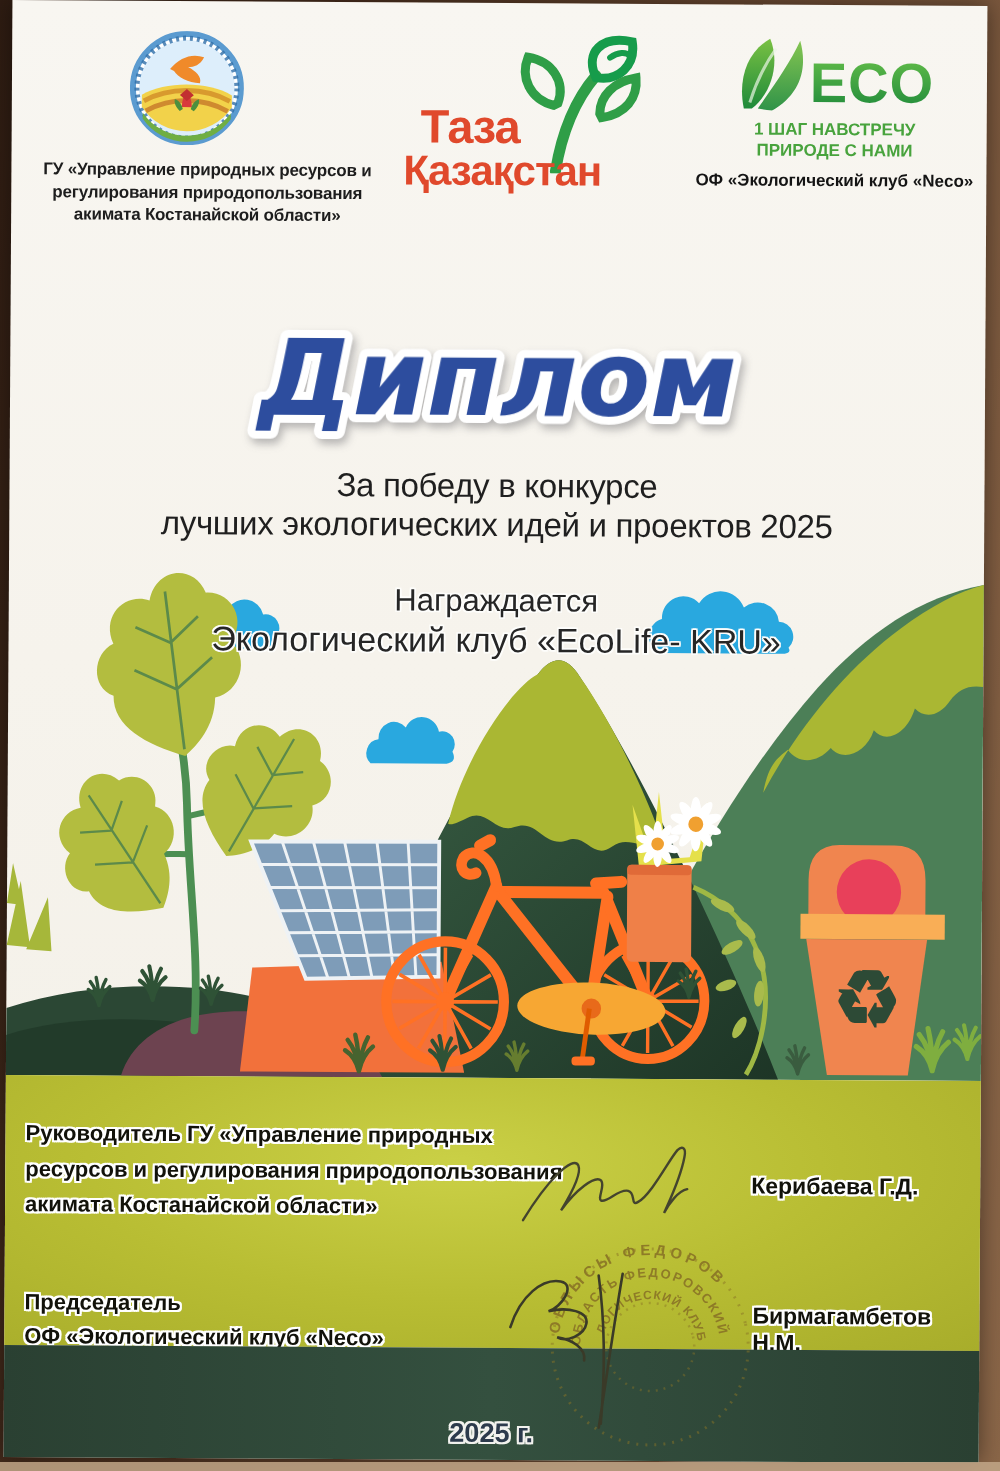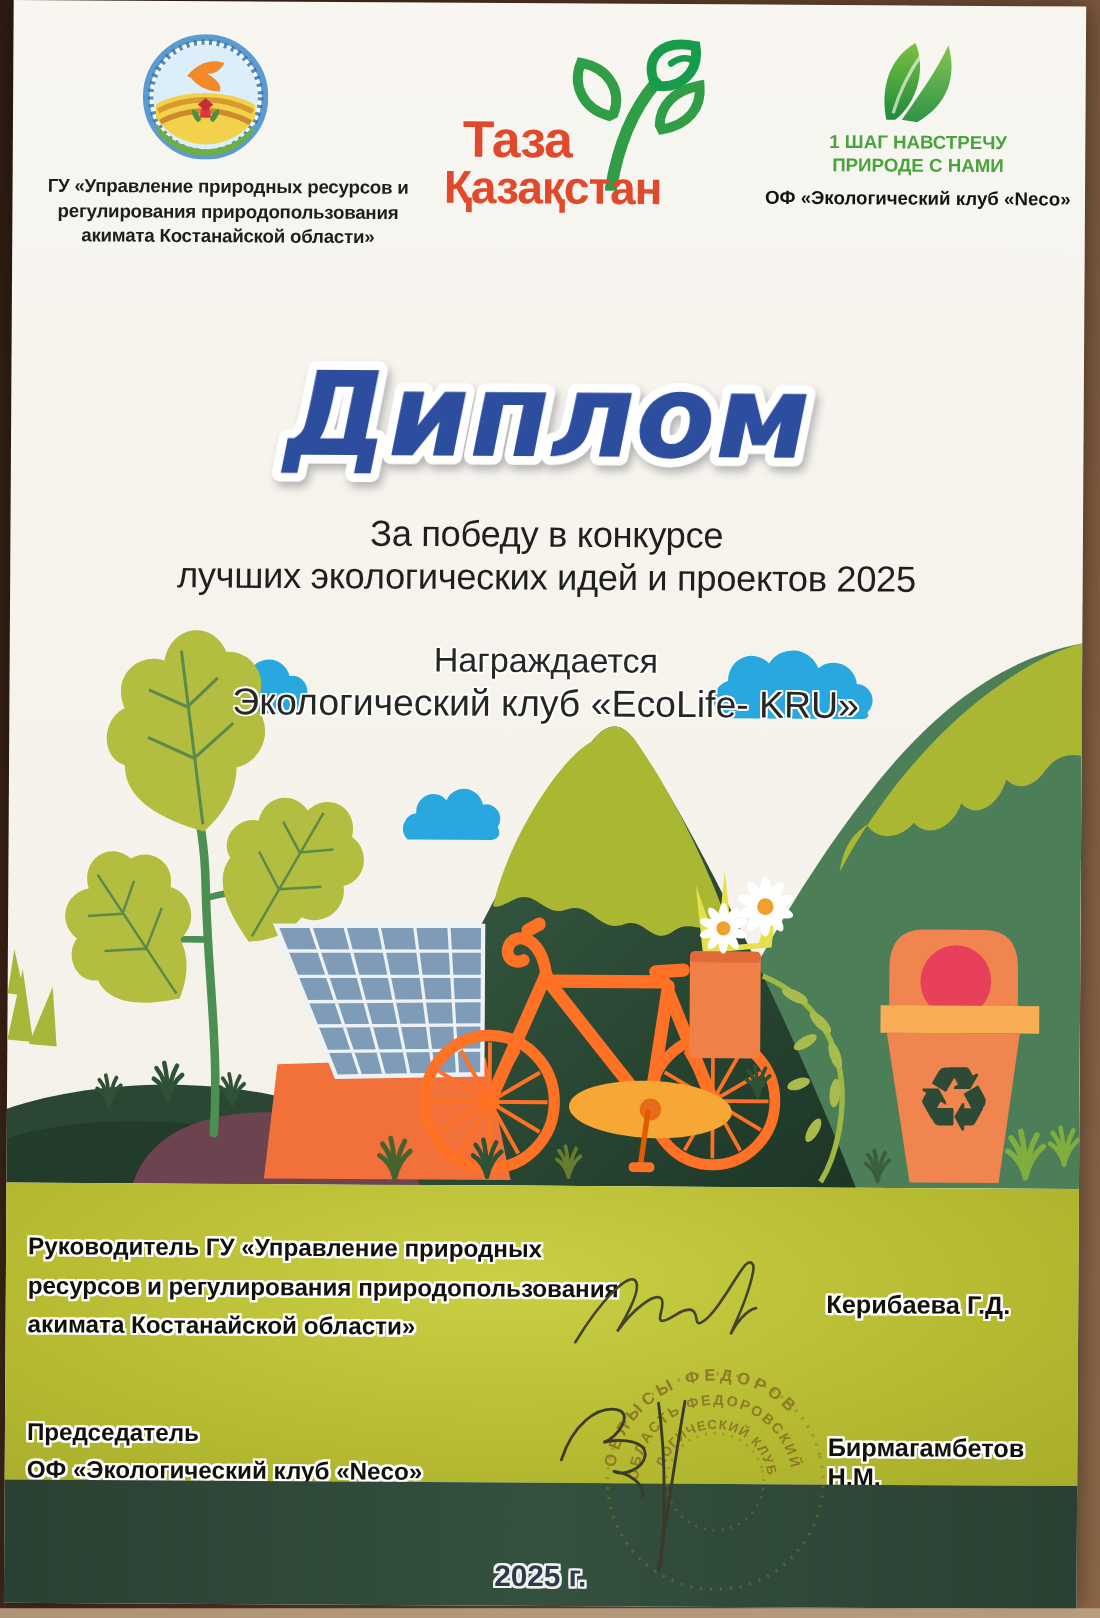--- a/index.html
+++ b/index.html
@@ -91,20 +91,21 @@
           <defs>
             <linearGradient id="gl" x1="0" y1="0" x2="0" y2="1">
               <stop offset="0" stop-color="#7ac143"></stop>
                 <stop offset="1" stop-color="#1e8a3a"></stop>
             </linearGradient>
           </defs>
           <path d="M8,72 C2,44 10,16 34,2 C44,26 36,56 16,72 Z" fill="url(#gl)"></path>
           <path d="M22,72 C40,46 54,26 64,4 C72,32 64,58 36,74 Z" fill="url(#gl)" opacity=".92"></path>
           <path d="M14,66 C20,46 30,26 40,12" stroke="#e9f5e4" stroke-width="3" fill="none" opacity=".7"></path>
         </svg>
+        <span class="neco-eco">ECO</span>
       </div>
       <div class="neco-tag">
         <div>1 ШАГ НАВСТРЕЧУ</div>
         <div>ПРИРОДЕ С НАМИ</div>
       </div>
       <div class="neco-org">ОФ «Экологический клуб «Neco»</div>
     </div>
 
     <svg class="abs title-svg" viewBox="0 0 976 165">
       <text x="488" y="124" text-anchor="middle" font-family="DejaVu Sans, sans-serif" font-size="106" font-weight="bold" font-style="italic" fill="#2d4d9e" stroke="#ffffff" stroke-width="16" stroke-linejoin="round" paint-order="stroke" style="filter:drop-shadow(3px 5px 4px rgba(60,60,70,.35));">Диплом</text>

